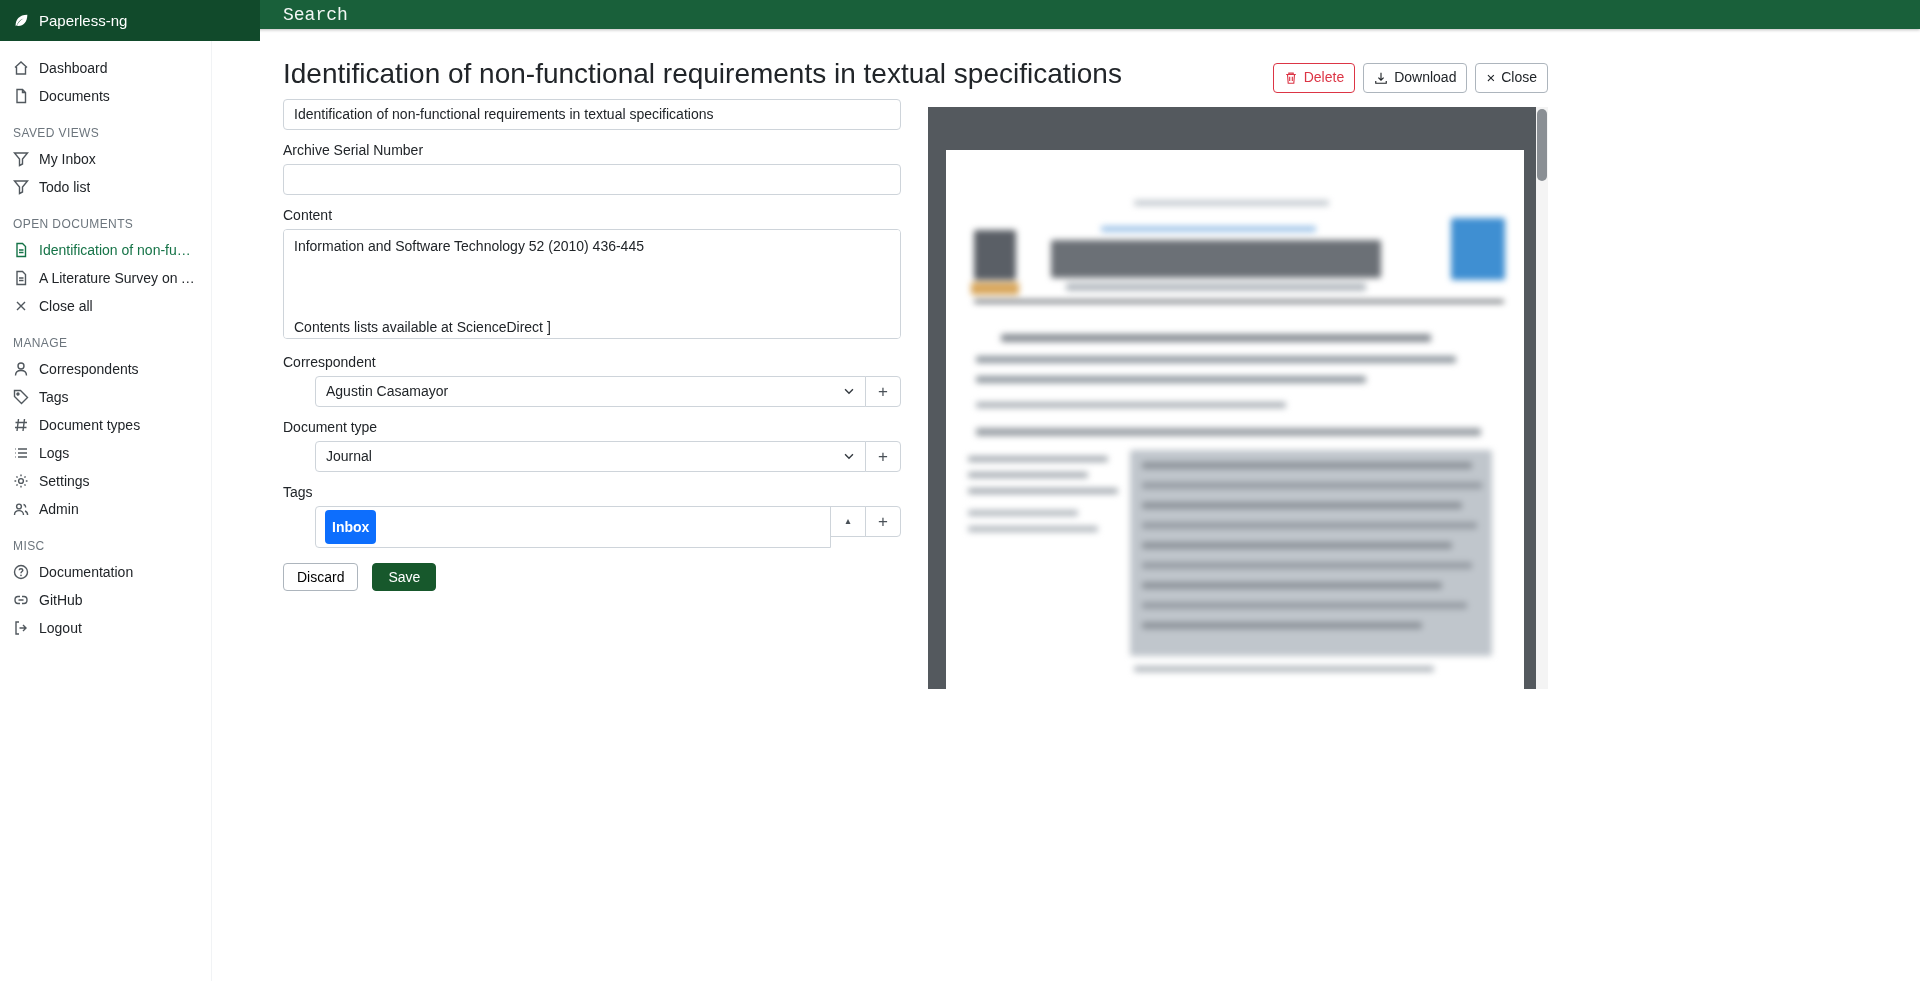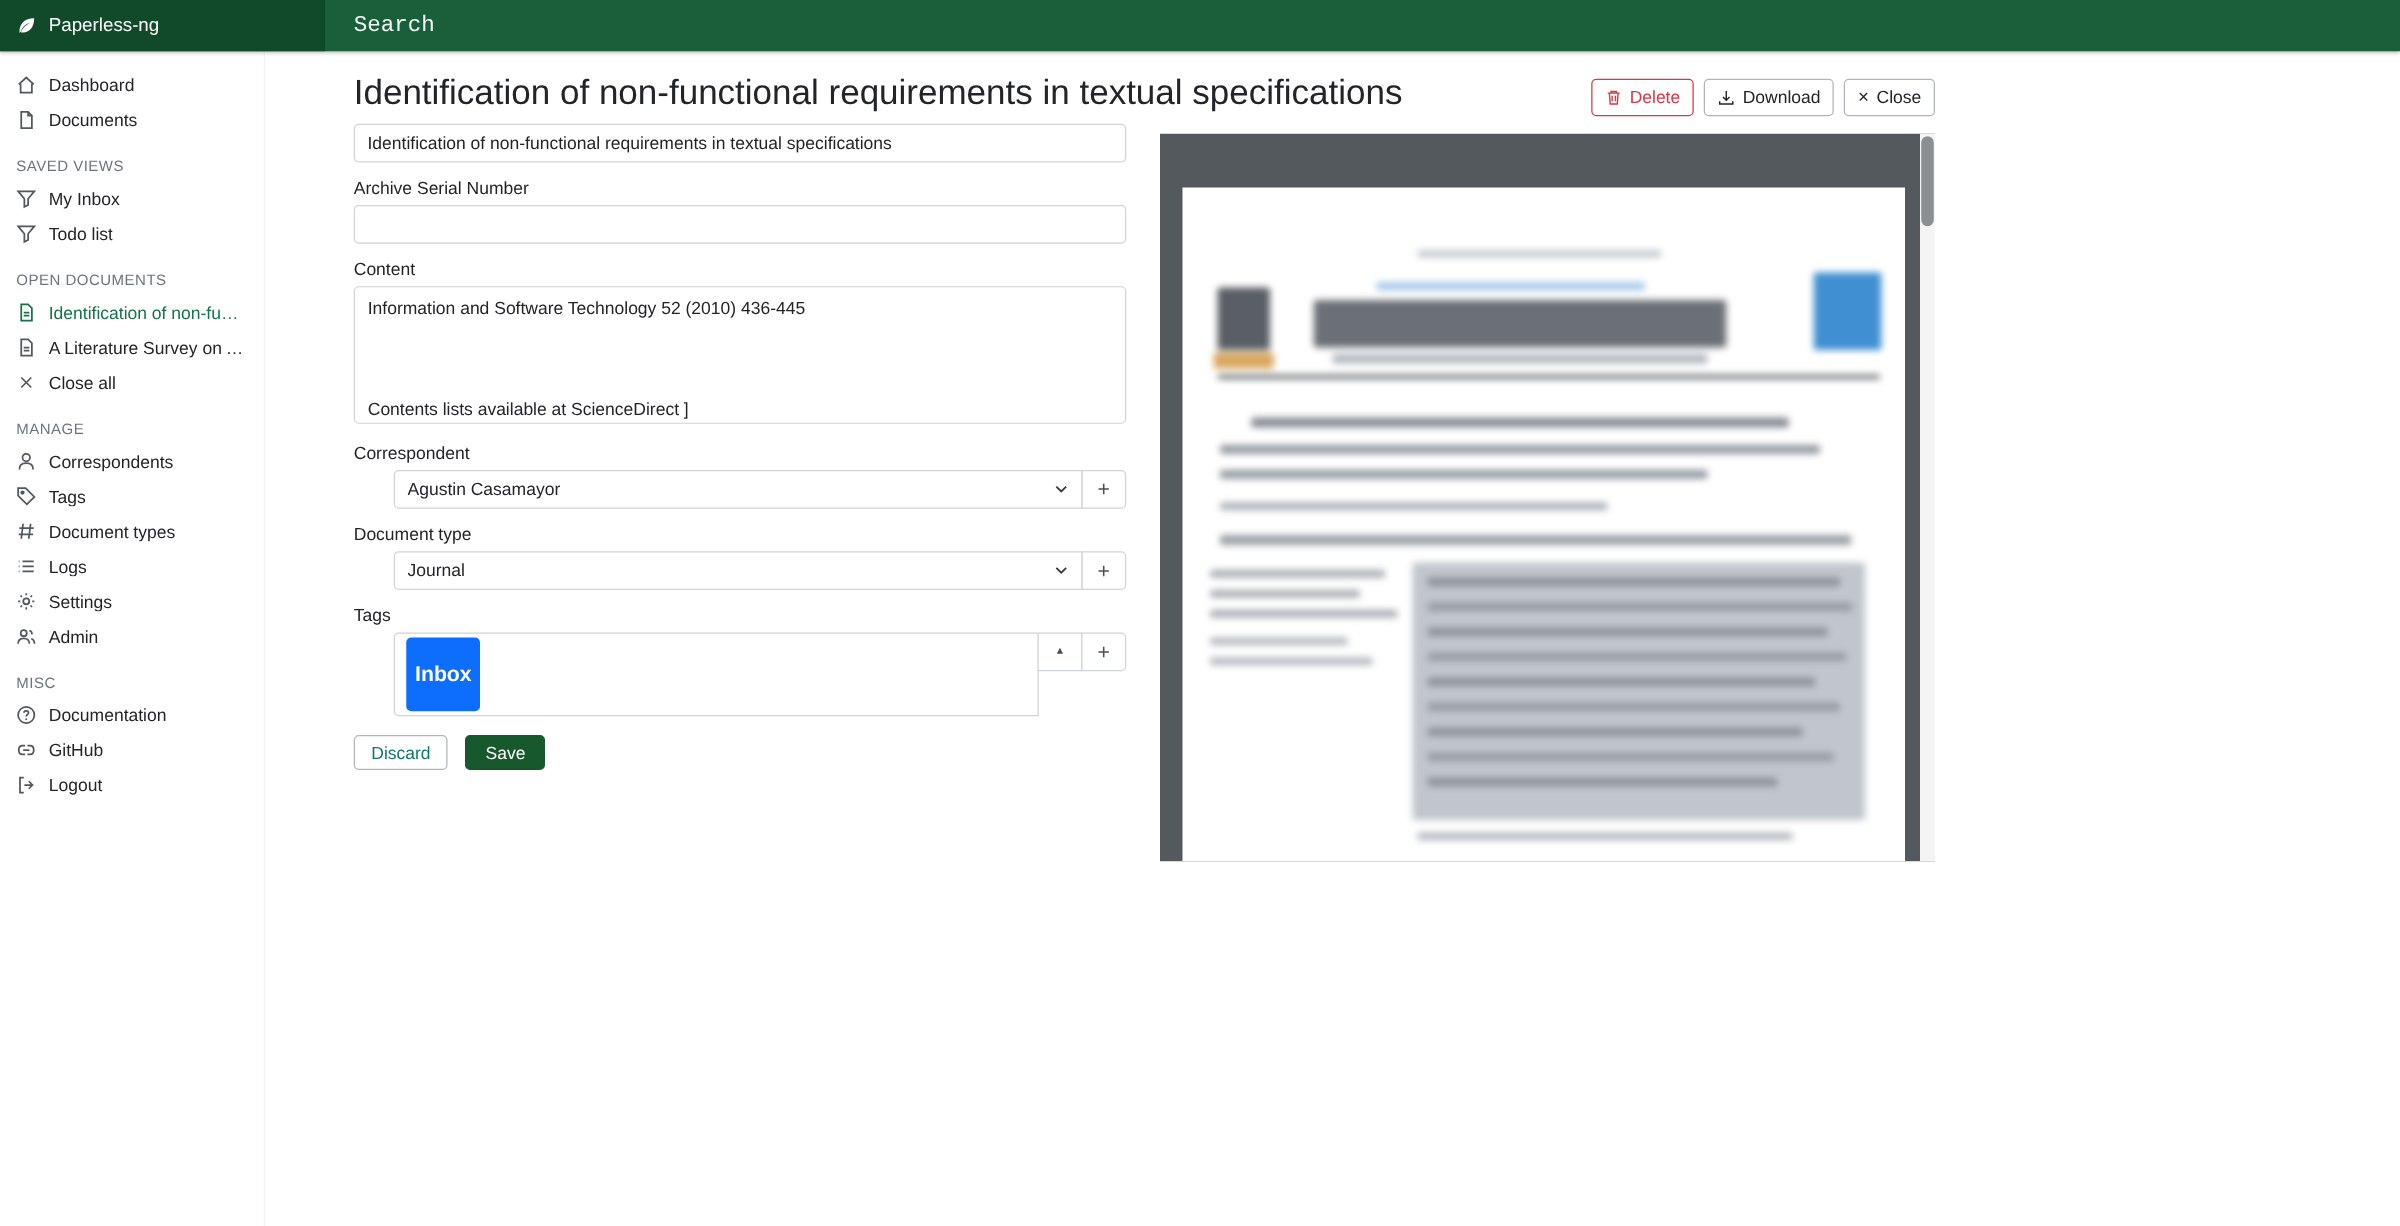--- a/index.html
+++ b/index.html
@@ -4,21 +4,21 @@
 <style>
   * { box-sizing: border-box; }
   html,body { margin:0; padding:0; }
   body {
     width:1920px; height:981px; overflow:hidden;
     font-family:"Liberation Sans", sans-serif;
     background:#ffffff; color:#212529; font-size:14px;
   }
 
   
-  .topbar { position:fixed; top:0; left:0; width:1920px; height:41px; display:flex; z-index:50;
+  .topbar { position:fixed; top:0; left:0; width:1920px; height:29px; display:flex; z-index:50;
             background:#19603a; box-shadow:0 1px 3px rgba(0,0,0,.25); }
   .brand { width:260px; height:41px; background:#114a2b; color:#fff; display:flex; align-items:center;
            gap:9px; padding-left:13px; font-size:15px; cursor:pointer; }
   .brand svg { width:17px; height:17px; }
   .nav-search { flex:1; display:flex; align-items:center; padding-left:21px; }
   .nav-search input { background:transparent; border:none; outline:none; color:#fff; font-size:18px; width:420px;
                       font-family:Liberation Mono, monospace; }
   .nav-search input::placeholder { color:rgba(255,255,255,.95); opacity:1; }
 
   
@@ -72,26 +72,26 @@
                        font-size:14px; padding:3px 30px 3px 10px; color:#212529; outline:none;
                        font-family:"Liberation Sans", sans-serif; }
   .sel-wrap .chev { position:absolute; right:10px; top:8px; width:14px; height:14px; stroke:#343a40; pointer-events:none; }
   .grp-btn { width:36px; height:31px; border:1px solid #ced4da; background:#fff; color:#495057;
              font-size:17px; line-height:1; cursor:pointer; margin-left:-1px; border-radius:0 4px 4px 0;
              display:flex; align-items:center; justify-content:center; font-family:"Liberation Sans", sans-serif; }
   .grp-btn.mid { border-radius:0; font-size:10px; }
 
   .tags-box { flex:1; border:1px solid #ced4da; border-radius:4px 0 0 4px; background:#fff;
               display:flex; align-items:center; gap:5px; padding:3px 9px; min-height:31px; }
-  .tag-badge { background:#0d6efd; color:#fff; font-size:17px; font-weight:bold; line-height:1;
-               padding:21px 7px; border-radius:4px; cursor:pointer; }
+  .tag-badge { background:#0d6efd; color:#fff; font-size:14px; font-weight:bold; line-height:1;
+               padding:10px 7px; border-radius:4px; cursor:pointer; }
 
   .form-actions { display:flex; gap:14px; margin-top:15px; }
   .btn-discard { padding:3px 13px; font-size:14px; border:1px solid #adb5bd; background:#fff;
-                 border-radius:4px; color:#0f766e; cursor:pointer; font-family:"Liberation Sans", sans-serif; }
+                 border-radius:4px; color:#000000; cursor:pointer; font-family:"Liberation Sans", sans-serif; }
   .btn-save { padding:5px 15px; font-size:14px; border:1px solid #17582c; background:#17582c;
               border-radius:4px; color:#fff; cursor:pointer; font-family:"Liberation Sans", sans-serif; }
 
   
   .preview { width:620px; height:582px; flex:none; position:relative; background:#54595e;
              margin-top:8px; overflow:hidden; }
   .pv-page { position:absolute; left:18px; right:24px; top:43px; bottom:0; background:#fff; overflow:hidden; }
   .blurred { position:absolute; inset:0; filter:blur(3px); }
   .bb { position:absolute; border-radius:2px; }
   .pv-scrollbar { position:absolute; right:0; top:0; bottom:0; width:12px; background:#f4f4f4; }

